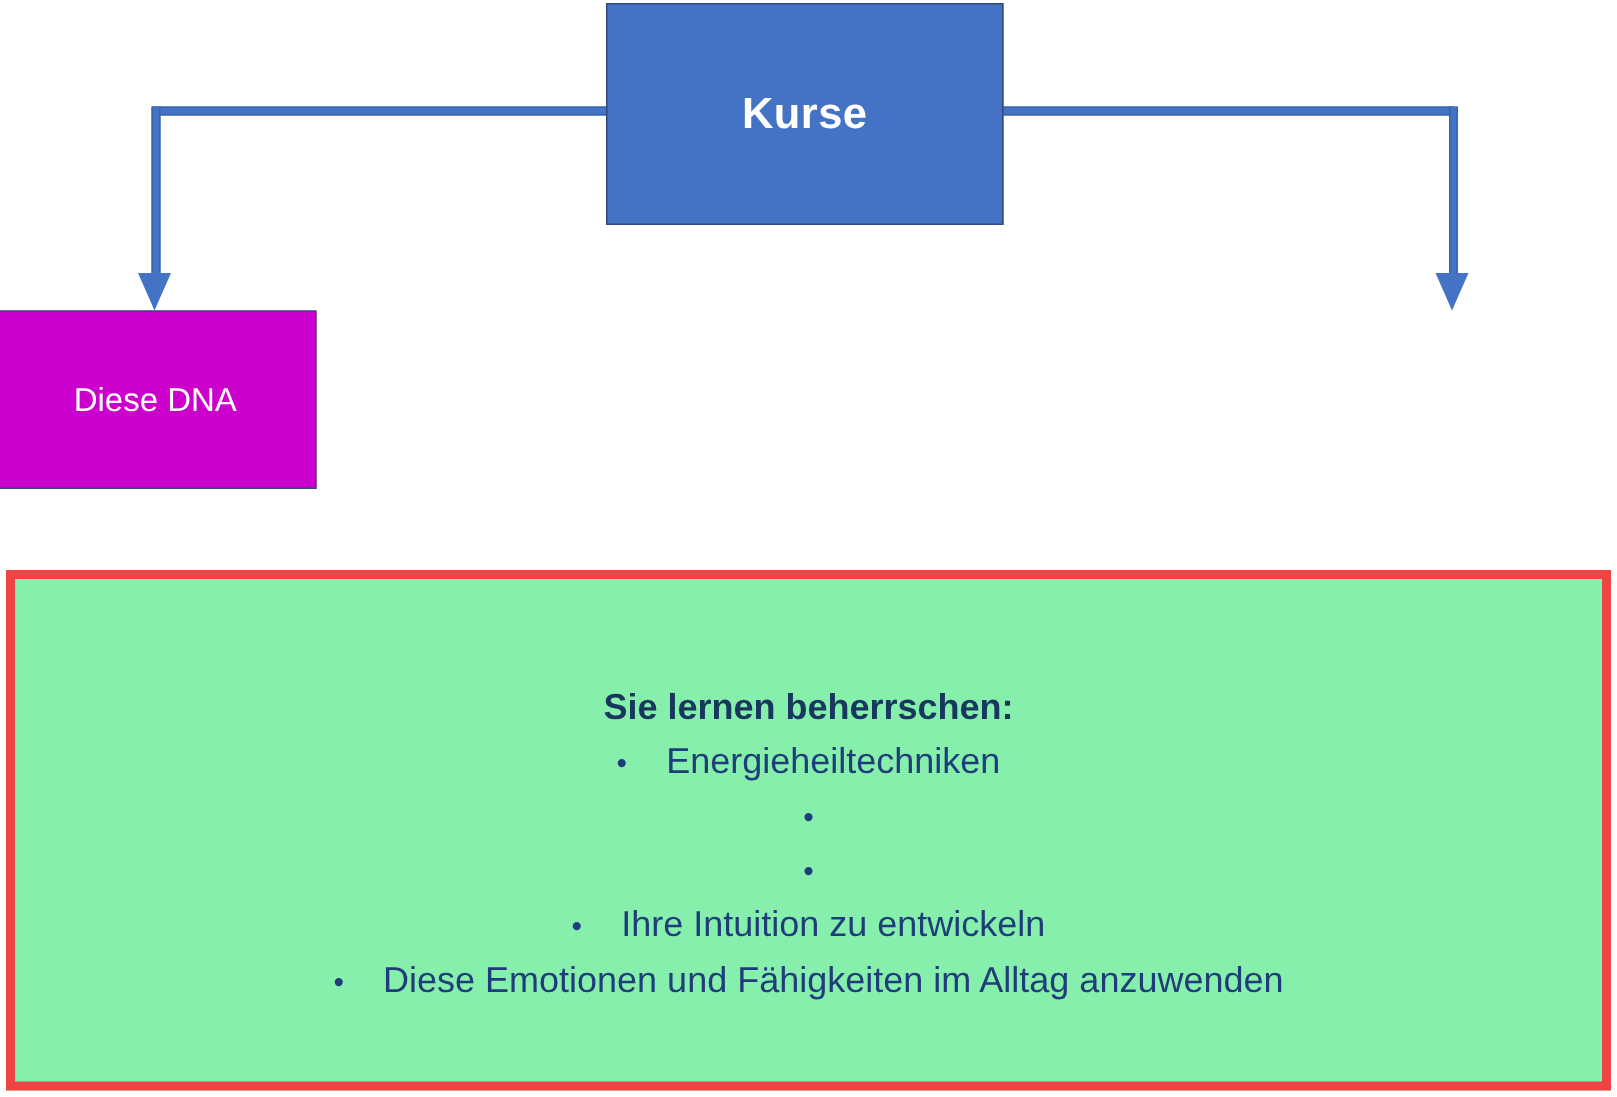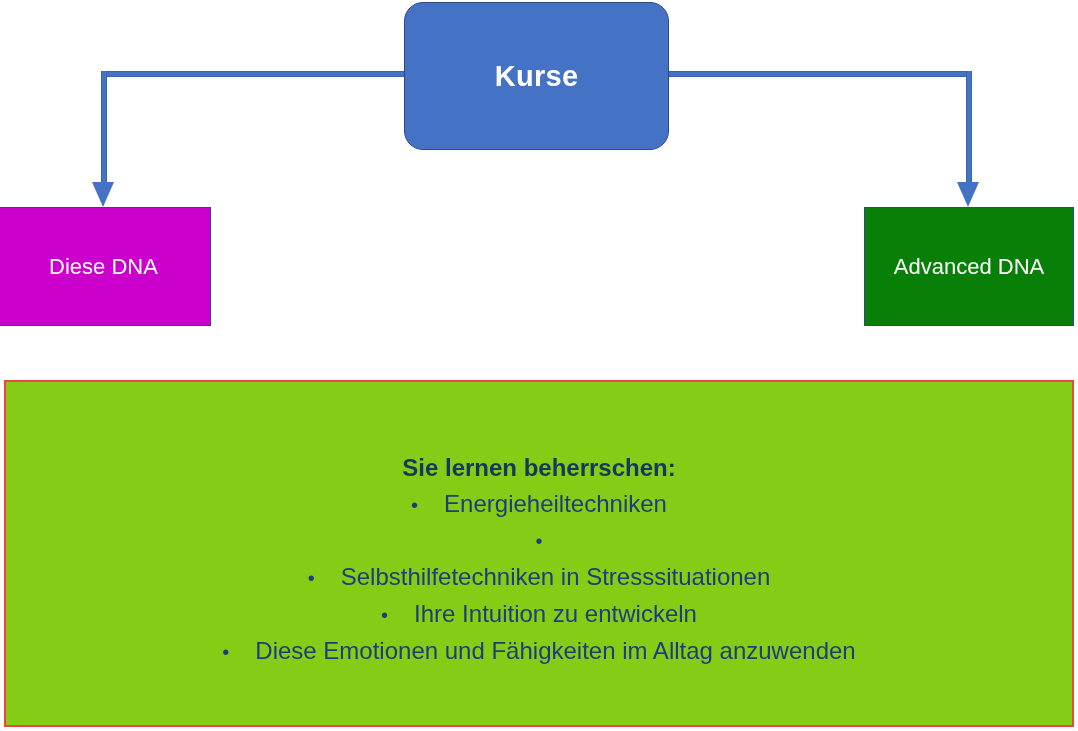--- a/index.html
+++ b/index.html
@@ -63,22 +63,22 @@
   }
   .node-advanced {
     background: #088008;
     font-size: 22px;
   }
 
   
   .panel {
     position: absolute;
     box-sizing: border-box;
-    background: #84cc16;
-    border: 2px solid #ef4444;
+    background: #86efac;
+    border: 6px solid #ef4444;
   }
   .panel-inner {
     position: absolute;
     left: 0;
     right: 0;
     top: 68px;
     text-align: center;
     color: #17375E;
   }
   .panel-title {
@@ -112,50 +112,46 @@
 <div id="slide">
 
   <div class="connector-h" style="left:102px; top:71px; width:868px; height:4px;"></div>
 
   <div class="connector-v" style="left:101px; top:71px; width:4px; height:114px;"></div>
   <div class="arrow-head" style="left:92px; top:182px;"></div>
 
   <div class="connector-v" style="left:966px; top:71px; width:4px; height:114px;"></div>
   <div class="arrow-head" style="left:957px; top:182px;"></div>
 
-  <div class="node node-root" style="left:404px; top:2px; width:265px; height:148px;border-radius:19px;">
+  <div class="node node-root" style="left:404px; top:2px; width:265px; height:148px;">
     <span>Kurse</span>
   </div>
 
   <div class="node node-basic" style="left:-4px; top:207px; width:215px; height:119px;">
     <span>Diese DNA</span>
   </div>
 
-  <div class="node node-advanced" style="left:864px; top:207px; width:210px; height:119px;">
-    <span>Advanced DNA</span>
-  </div>
 
   <div class="panel" style="left:4px; top:380px; width:1070px; height:347px;">
 
     <div class="panel-inner">
 
       <div class="panel-title">Sie lernen beherrschen:</div>
 
       <div class="bullet-row">
         <span class="bullet-dot">•</span>
         <span class="bullet-text">Energieheiltechniken</span>
       </div>
 
       <div class="bullet-row">
         <span class="bullet-dot">•</span>
       </div>
 
       <div class="bullet-row">
         <span class="bullet-dot">•</span>
-        <span class="bullet-text">Selbsthilfetechniken in Stresssituationen</span>
       </div>
 
       <div class="bullet-row">
         <span class="bullet-dot">•</span>
         <span class="bullet-text">Ihre Intuition zu entwickeln</span>
       </div>
 
       <div class="bullet-row">
         <span class="bullet-dot">•</span>
         <span class="bullet-text">Diese Emotionen und Fähigkeiten im Alltag anzuwenden</span>

